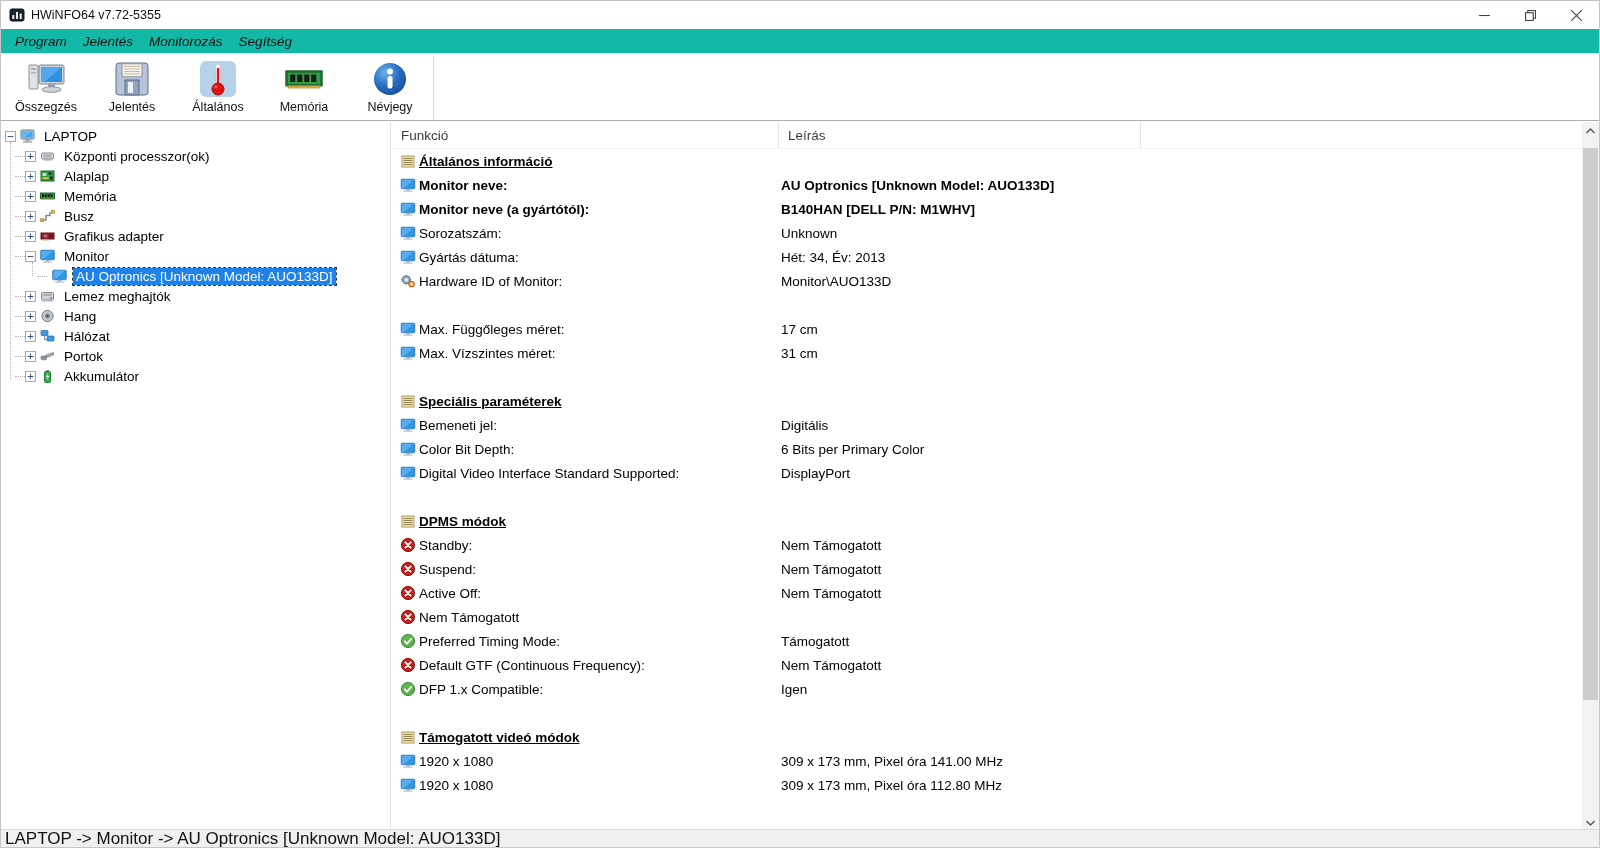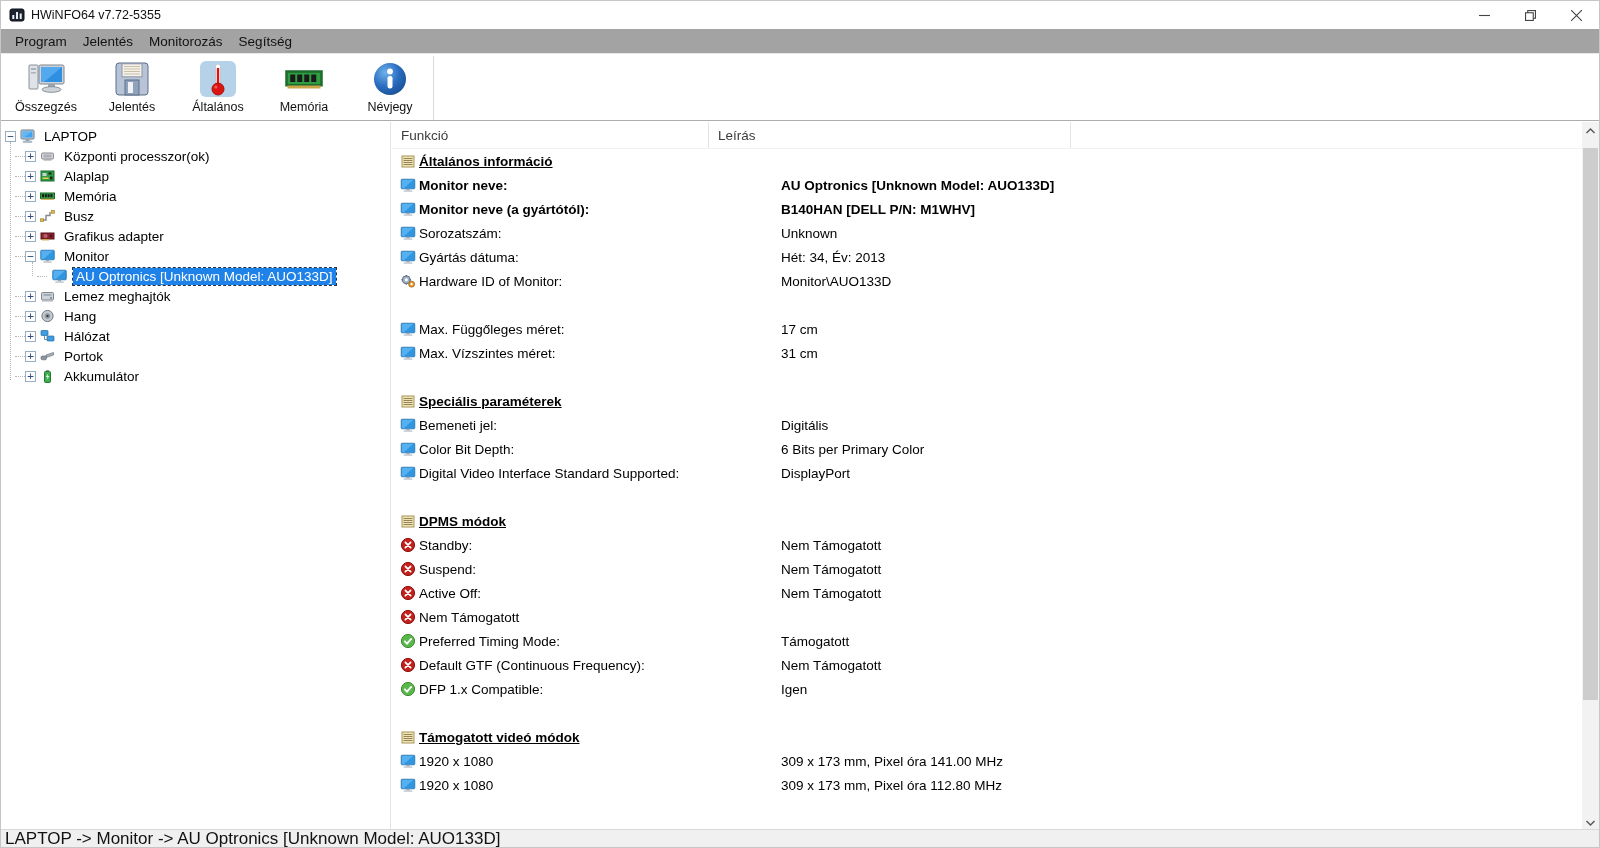--- a/index.html
+++ b/index.html
@@ -11,21 +11,21 @@
   }
   
   .titlebar{position:absolute;top:0;left:0;right:0;height:28px;display:flex;align-items:center;background:#fff;}
   .titlebar .app-ic{width:16px;height:16px;margin:0 6px 0 8px;}
   .titlebar .app-ic svg{width:16px;height:16px;display:block;}
   .title-text{font-size:12.5px;color:#111;}
   .win-controls{margin-left:auto;display:flex;height:100%;}
   .win-btn{width:46px;height:100%;display:flex;align-items:center;justify-content:center;color:#444;}
   .win-btn svg{width:11px;height:11px;}
   
-  .menubar{position:absolute;top:28px;left:0;right:0;height:24px;display:flex;align-items:center;padding-left:6px;background:#a3a3a3;}
+  .menubar{position:absolute;top:28px;left:0;right:0;height:24px;display:flex;align-items:center;padding-left:6px;background:#14b8a6;font-style:italic;}
   .menu-item{padding:3px 8px;font-size:13.5px;color:#111;}
   
   .toolbar{position:absolute;top:52px;left:0;right:0;height:83px;background:#fff;border-top:1px solid #e9e9e9;border-bottom:1px solid #cfcfcf;display:flex;align-items:stretch;padding-left:2px;}
   .tool-btn{width:86px;display:flex;flex-direction:column;align-items:center;justify-content:flex-start;padding-top:5px;}
   .tool-btn .tb-ic{width:40px;height:40px;}
   .tool-btn .tb-ic svg{width:40px;height:40px;display:block;}
   .tool-label{font-size:12.5px;margin-top:1px;color:#111;}
   .tool-sep{width:1px;background:#d9d9d9;margin:2px 0;}
   
   .main{position:absolute;top:119px;left:0;right:0;height:711px;border-top:1px solid #aeaeae;background:#fff;}
@@ -39,21 +39,21 @@
   .t-box-spacer{flex:0 0 14px;}
   .t-icn{flex:0 0 18px;height:16px;margin-right:4px;}
   .t-icn svg{width:17px;height:16px;display:block;}
   .t-label{padding:1px 3px;font-size:13.5px;}
   .t-label.selected{background:var(--sel,#1e82e8);color:#fff;outline:1px dashed #23364a;}
   .t-connector{position:absolute;border-left:1px dotted #b4b4b4;width:0;}
   
   .details{position:absolute;top:1px;left:391px;right:17px;bottom:0;background:#fff;overflow:hidden;}
   .d-header{display:flex;height:27px;align-items:center;border-bottom:1px solid #f2f2f2;color:#3c3c3c;}
   .d-hcell{height:100%;display:flex;align-items:center;padding-left:9px;border-right:1px solid #e4e4e4;font-size:13.5px;}
-  .d-hcell.c1{width:317px;}
+  .d-hcell.c1{width:387px;}
   .d-hcell.c2{width:362px;}
   .d-rows{position:absolute;top:27px;left:0;right:0;bottom:0;}
   .d-row{height:24px;display:flex;align-items:center;padding-left:8px;white-space:nowrap;}
   .d-icn{flex:0 0 19px;height:16px;}
   .d-icn svg{width:16px;height:16px;display:block;}
   .d-label{flex:0 0 362px;font-size:13.5px;overflow:hidden;}
   .d-value{flex:1;font-size:13.5px;overflow:hidden;}
   .d-row.bold .d-label,.d-row.bold .d-value{font-weight:bold;}
   .d-row.section .d-label{font-weight:bold;text-decoration:underline;}
   

